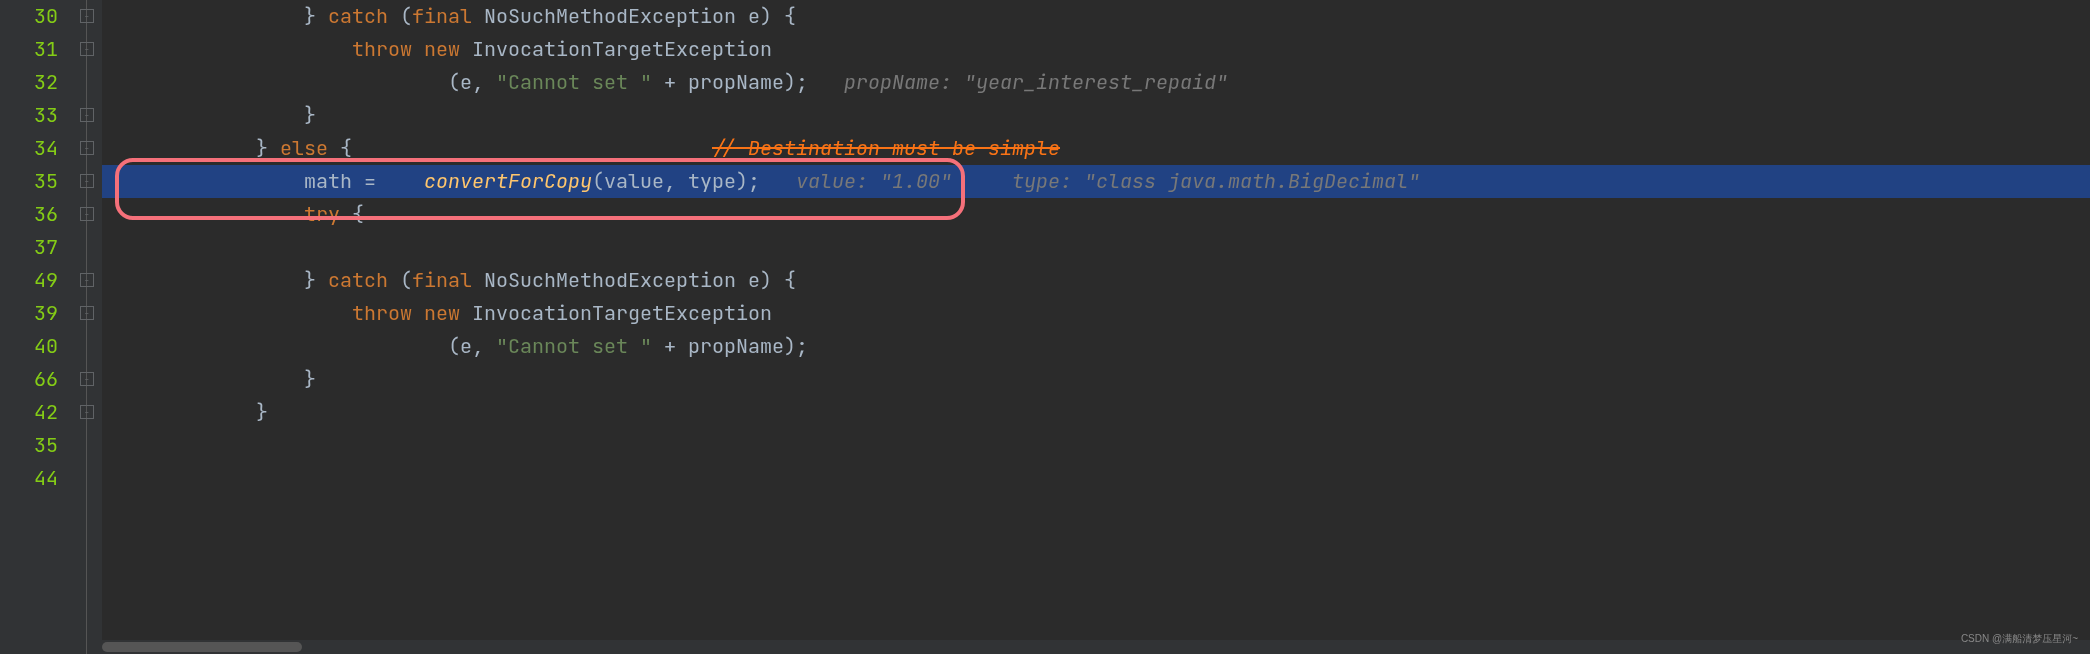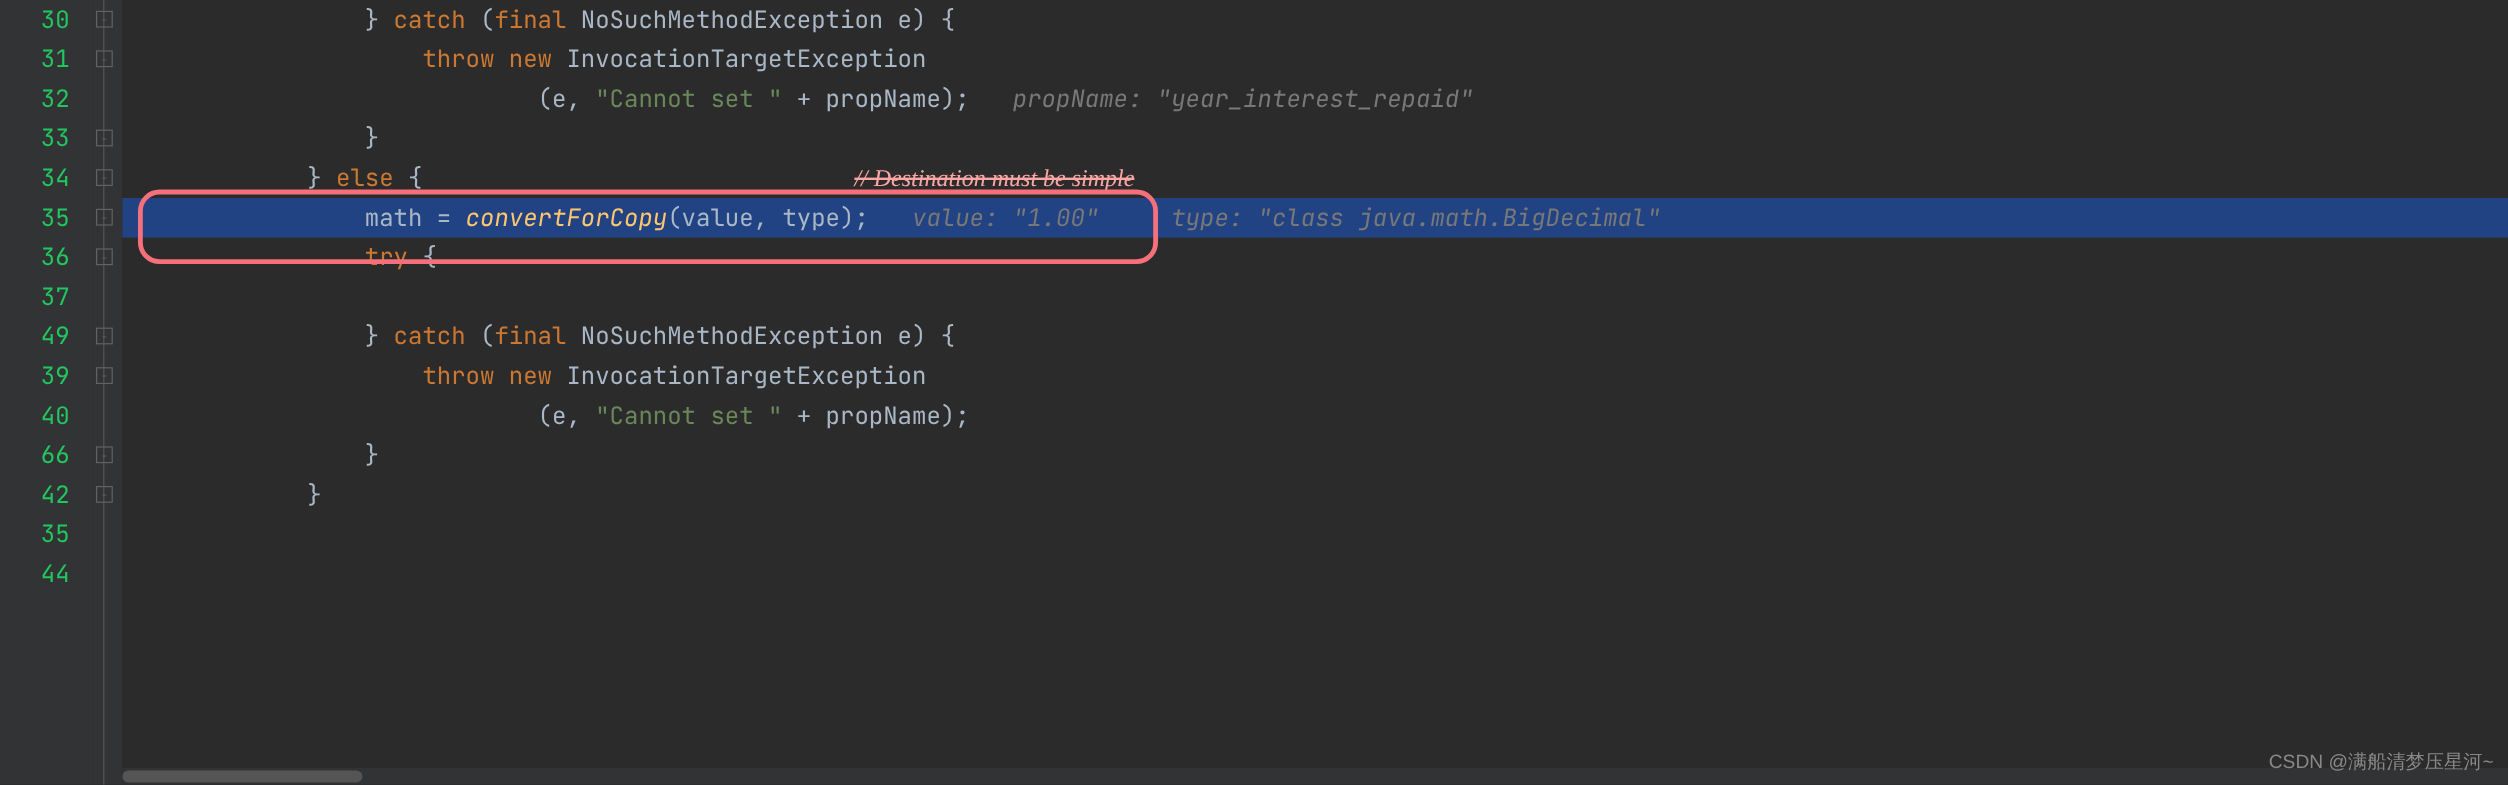--- a/index.html
+++ b/index.html
@@ -13,21 +13,21 @@
       height: 654px;
       position: relative;
     }
     .editor {
       display: flex;
       height: 100%;
     }
     .gutter {
       width: 78px;
       background: #313335;
-      color: #22c55e;
+      color: #84cc16;
       text-align: right;
       padding-right: 20px;
       user-select: none;
       flex-shrink: 0;
     }
     .fold-gutter {
       width: 24px;
       background: #313335;
       position: relative;
       flex-shrink: 0;
@@ -68,43 +68,43 @@
       line-height: 33px;
     }
     .code-line {
       padding-left: 10px;
     }
     .highlighted {
       background: #214283;
     }
     .kw { color: #cc7832; }
     .str { color: #6a8759; }
-    .method { color: #ffc66d; font-style: italic; }
+    .method { color: #ffc66d; font-style: italic; margin-left: 36px; }
     .param-hint { color: #787878; font-style: italic; }
-    .comment { color: #fca5a5; font-style: italic; font-family: Liberation Serif, serif; }
+    .comment { color: #f97316; font-style: italic; }
     .comment.strike { text-decoration: line-through; }
     .plain { color: #a9b7c6; }
     .paren { color: #a9b7c6; }
     .red-box {
       position: absolute;
       border: 4px solid #f5707a;
       border-radius: 18px;
       left: 115px;
       top: 158px;
       width: 850px;
       height: 62px;
       pointer-events: none;
       z-index: 10;
     }
     .watermark {
       position: absolute;
       right: 12px;
       bottom: 8px;
       color: #888;
-      font-size: 16px;
+      font-size: 10px;
       font-family: sans-serif;
     }
     .scrollbar-h {
       position: absolute;
       bottom: 0;
       left: 102px;
       height: 14px;
       right: 0;
       background: #313335;
     }

